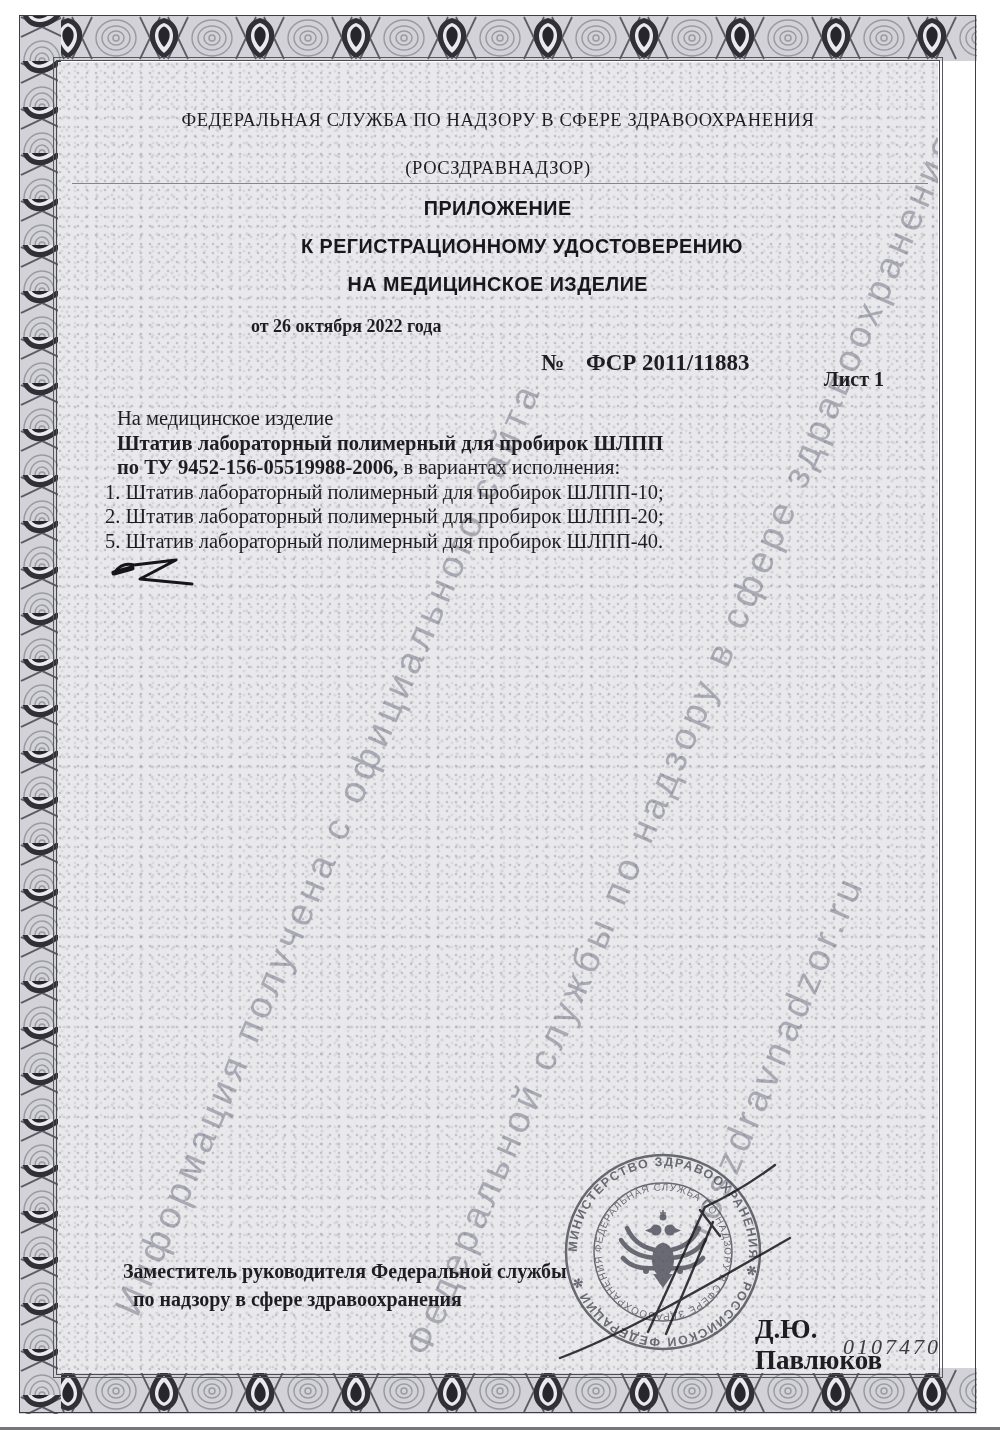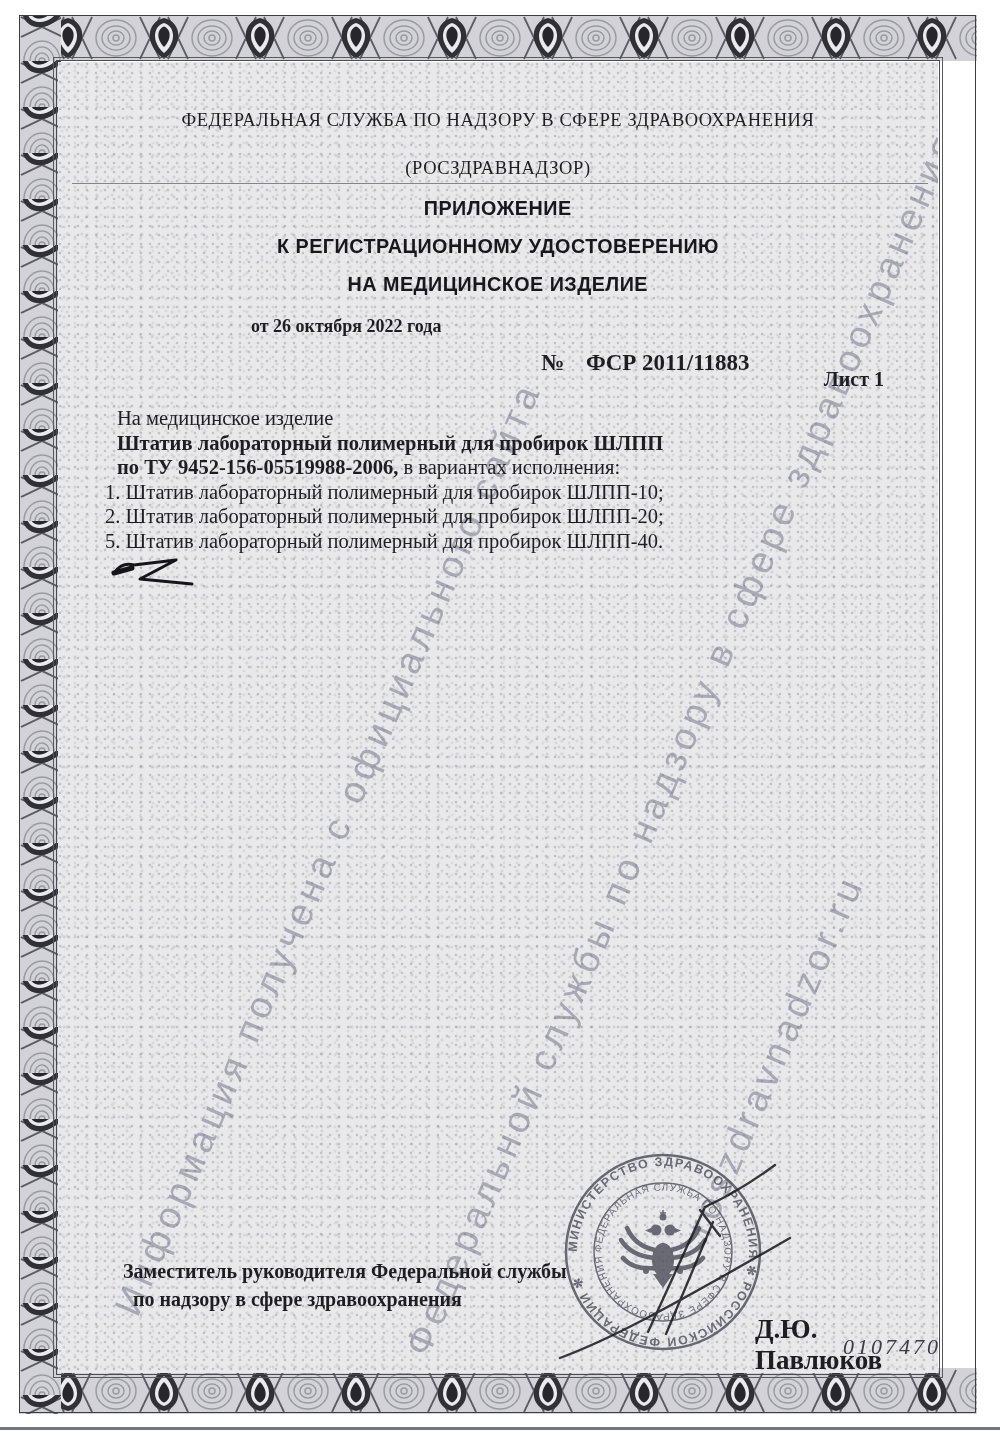--- a/index.html
+++ b/index.html
@@ -160,21 +160,21 @@
     <div class="wm" style="left:358px;top:1270px;">Федеральной службы по надзору в сфере здравоохранения</div>
     <div class="wm" style="left:640px;top:1150px;">roszdravnadzor.ru</div>
 
     <div class="hdr" style="top:48px;">ФЕДЕРАЛЬНАЯ СЛУЖБА ПО НАДЗОРУ В СФЕРЕ ЗДРАВООХРАНЕНИЯ</div>
     <div class="hdr" style="top:76px;margin-top:20px;">(РОСЗДРАВНАДЗОР)</div>
     <div class="divider"></div>
 
     <div class="title-line" style="top:134px;">
       <span class="sq">ПРИЛОЖЕНИЕ</span>
     </div>
-    <div class="title-line" style="top:172px;">
+    <div class="title-line" style="top:172px;padding-left:24px;">
       <span class="sq">К РЕГИСТРАЦИОННОМУ УДОСТОВЕРЕНИЮ</span>
     </div>
     <div class="title-line" style="top:210px;">
       <span class="sq">НА МЕДИЦИНСКОЕ ИЗДЕЛИЕ</span>
     </div>
 
     <div class="meta-date">от  26 октября 2022 года</div>
     <div class="meta-num">
       <span>№</span>
       <span class="num">ФСР 2011/11883</span>

